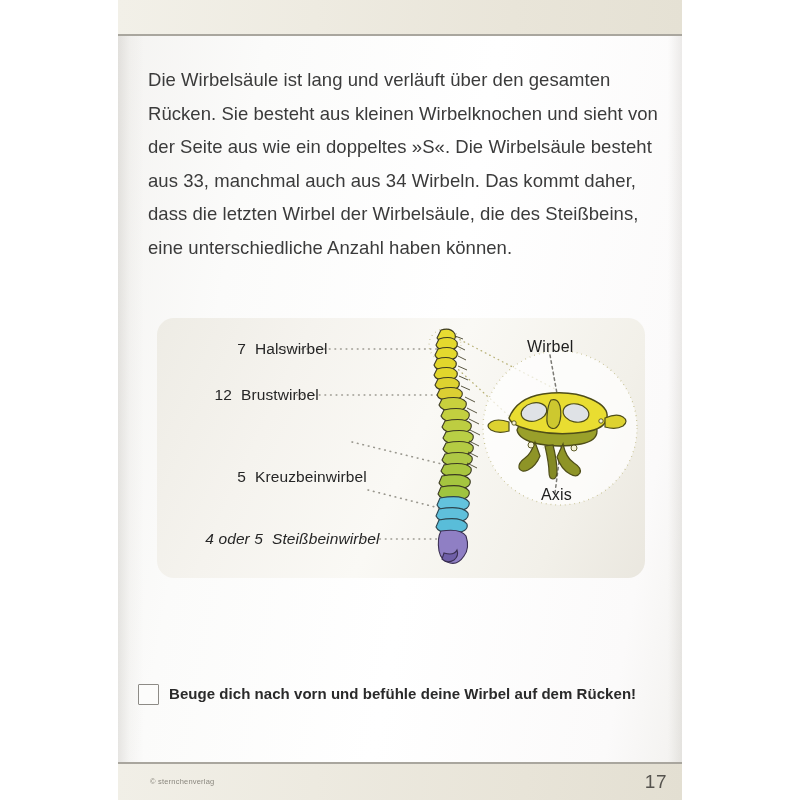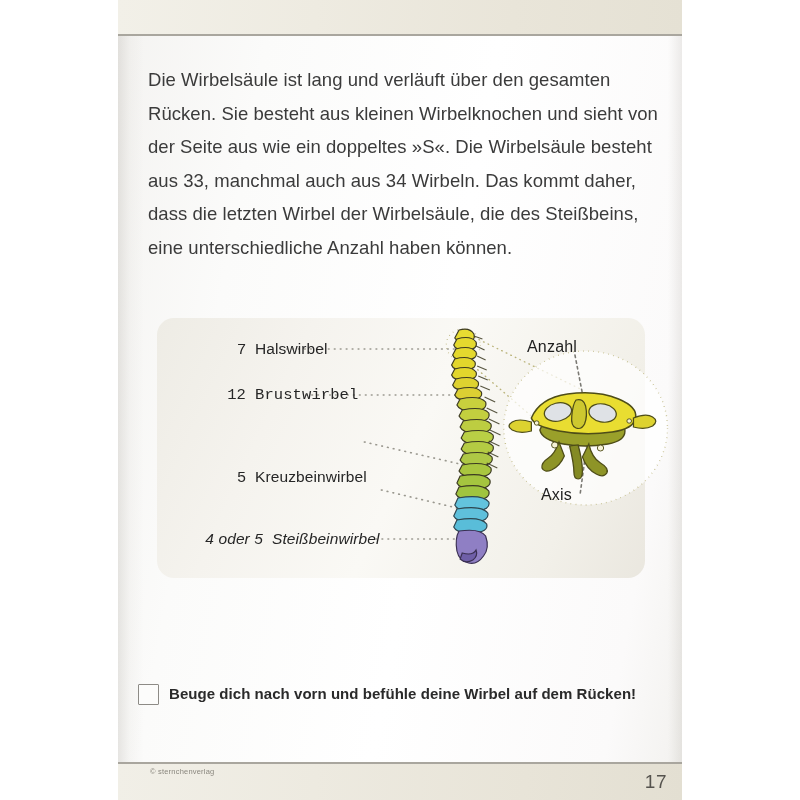--- a/index.html
+++ b/index.html
@@ -64,21 +64,21 @@
     left: 118px;
     top: 762px;
     width: 564px;
     height: 38px;
     background: linear-gradient(95deg,#f1efe7 0%, #edeae0 35%, #e8e4d8 72%, #e3dfd2 100%);
     border-top: 2px solid #a9a69e;
   }
   .footer-copy {
     position: absolute;
     left: 32px;
-    top: 3px;
+    top: 13px;
     font-size: 7.5px;
     letter-spacing: .2px;
     color: #8a877e;
     white-space: nowrap;
   }
   .footer-page {
     position: absolute;
     right: 15px;
     top: 7px;
     font-size: 19px;
@@ -107,21 +107,21 @@
     top: 318px;
     width: 488px;
     height: 260px;
     border-radius: 17px;
     background: linear-gradient(115deg,#eeece5 0%, #f5f3ee 26%, #faf9f5 52%, #f2f0e9 82%, #eae7df 100%);
   }
 
   .diagram {
     position: absolute;
     left: 0; top: 0;
-    width: 100%; height: 100%; padding-left: 31px;
+    width: 100%; height: 100%;
   }
 
   
   .lbl {
     position: absolute;
     font-size: 15.5px;
     color: #262626;
     white-space: nowrap;
     letter-spacing: .1px;
   }
@@ -280,31 +280,31 @@
             <circle cx="357" cy="105" r="2.2" fill="#f6f2d6" stroke="#4e4d18" stroke-width=".9"></circle>
             <circle cx="444" cy="103" r="2.2" fill="#f6f2d6" stroke="#4e4d18" stroke-width=".9"></circle>
             <circle cx="374" cy="127" r="3" fill="#f6f2d6" stroke="#4e4d18" stroke-width=".9"></circle>
             <circle cx="417" cy="130" r="3" fill="#f6f2d6" stroke="#4e4d18" stroke-width=".9"></circle>
           </g>
         </svg>
 
         <div class="lbl" style="left:25px; top:22px;">
           <span class="num num-w">7</span><span>Halswirbel</span>
         </div>
-        <div class="lbl" style="left:25px; top:68px;font-family:Liberation Mono, monospace;">
+        <div class="lbl" style="left:11px; top:68px;">
           <span class="num num-w">12</span><span>Brustwirbel</span>
         </div>
         <div class="lbl" style="left:25px; top:150px;">
           <span class="num num-w">5</span><span>Kreuzbeinwirbel</span>
         </div>
         <div class="lbl" style="left:42px; top:212px;font-style:italic;">
           <span class="num num-w">4 oder 5</span><span>Steißbeinwirbel</span>
         </div>
 
-        <div class="side-lbl" style="left:370px; top:20px;">Anzahl</div>
+        <div class="side-lbl" style="left:370px; top:20px;">Wirbel</div>
         <div class="side-lbl" style="left:370px; top:168px;margin-left:14px;">Axis</div>
 
       </div>
     </div>
 
 
     <div class="task">
       <div class="checkbox"></div>
       <div class="task-text">Beuge dich nach vorn und befühle deine Wirbel auf dem Rücken!</div>
     </div>

